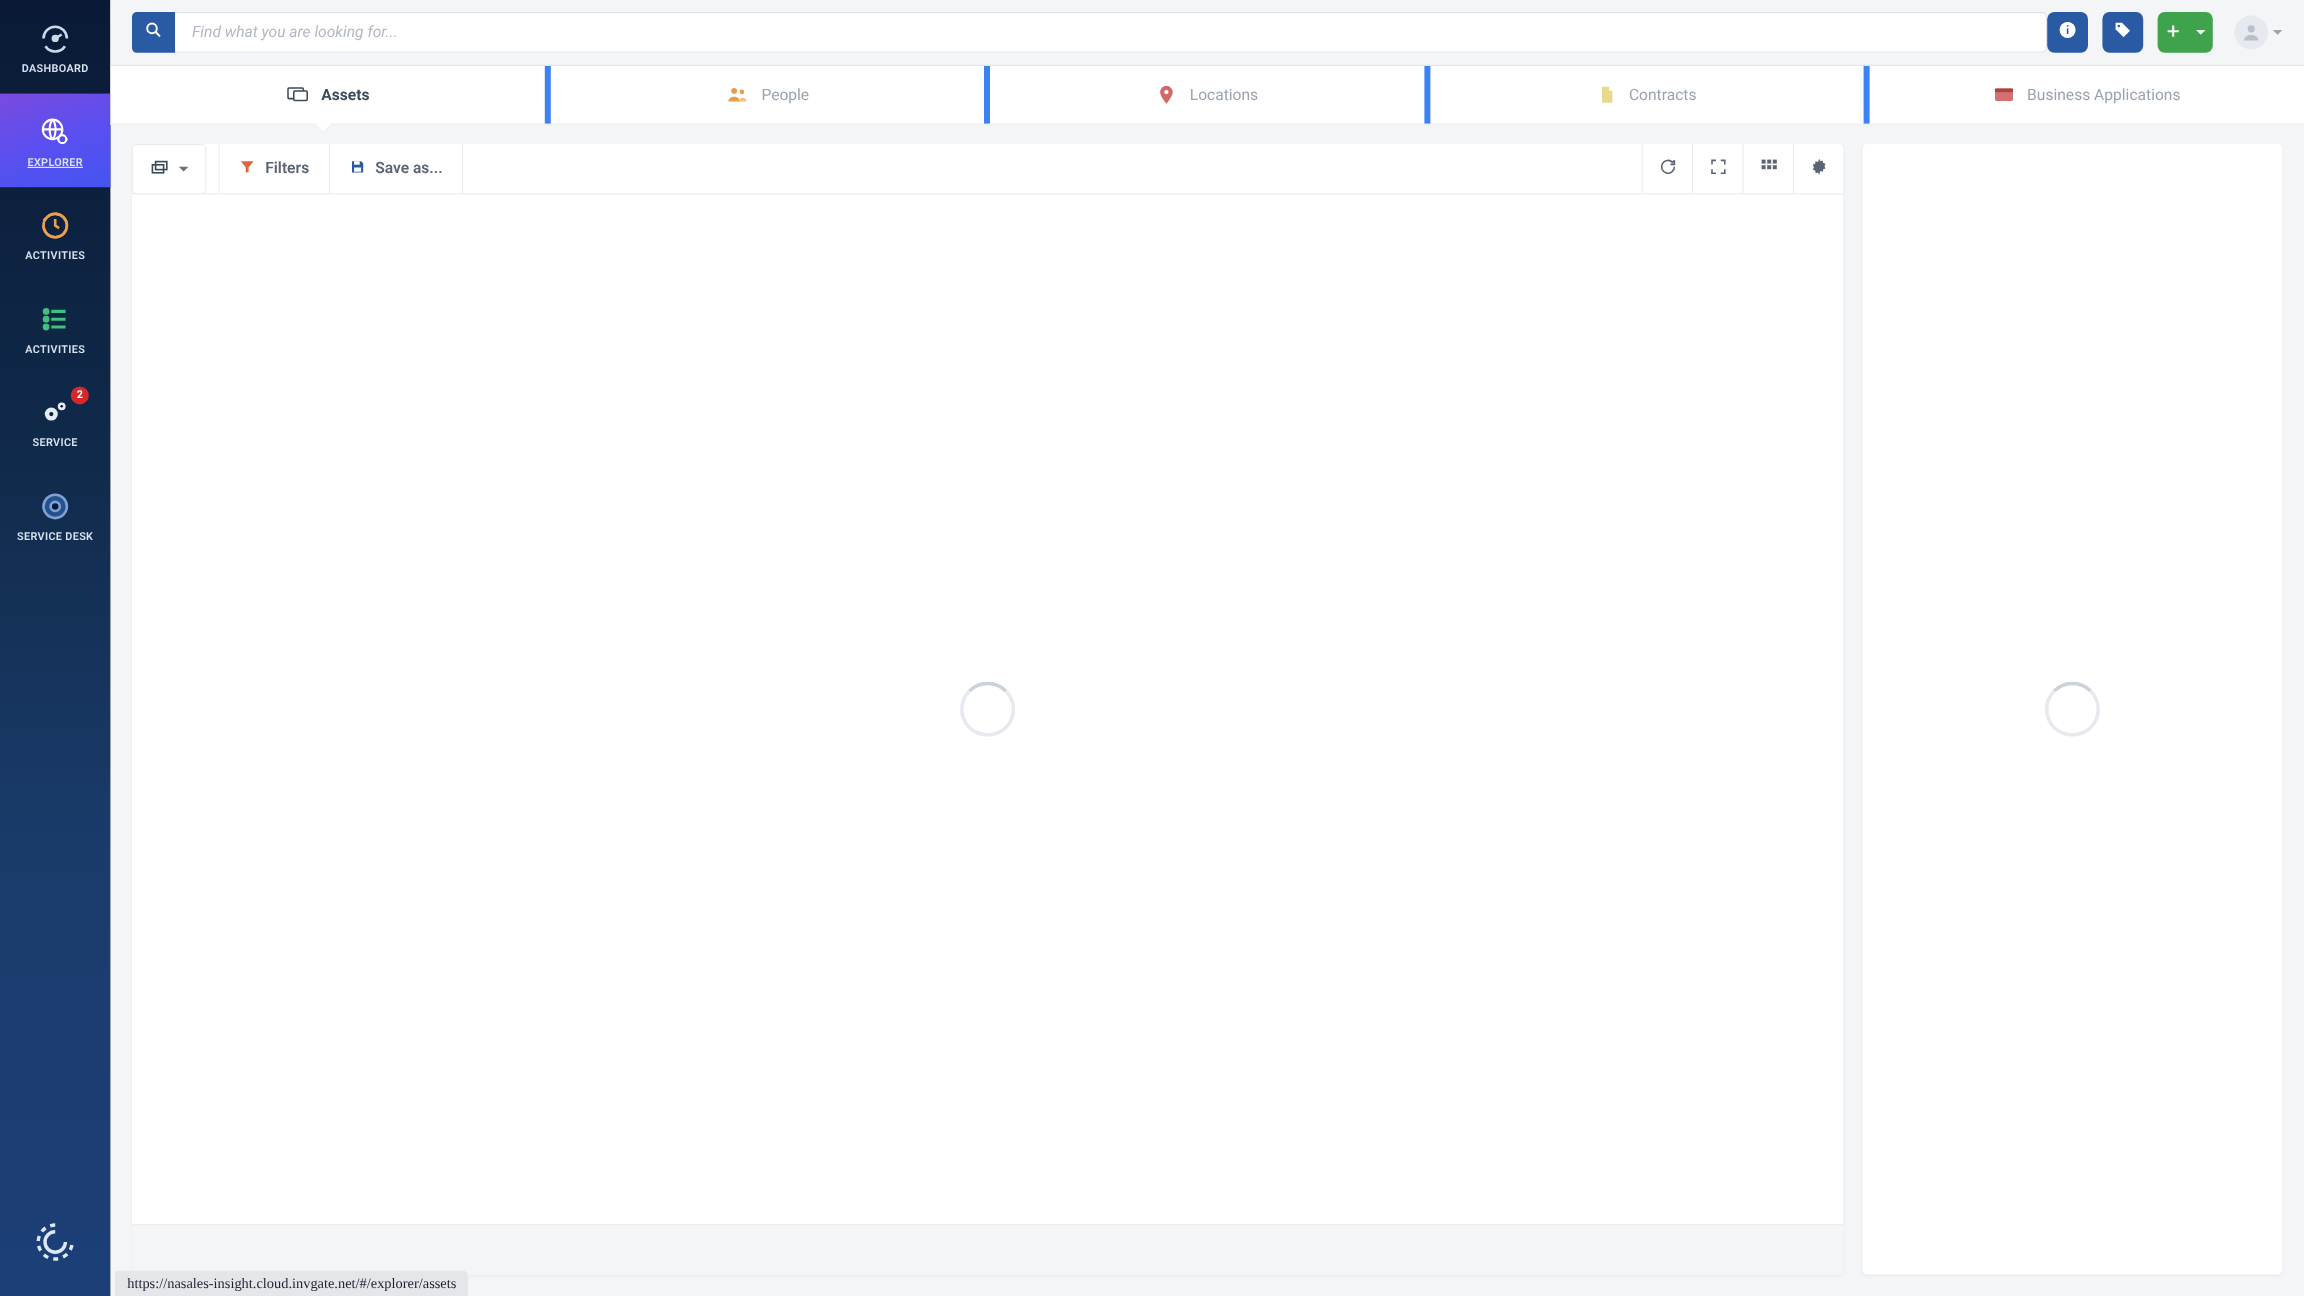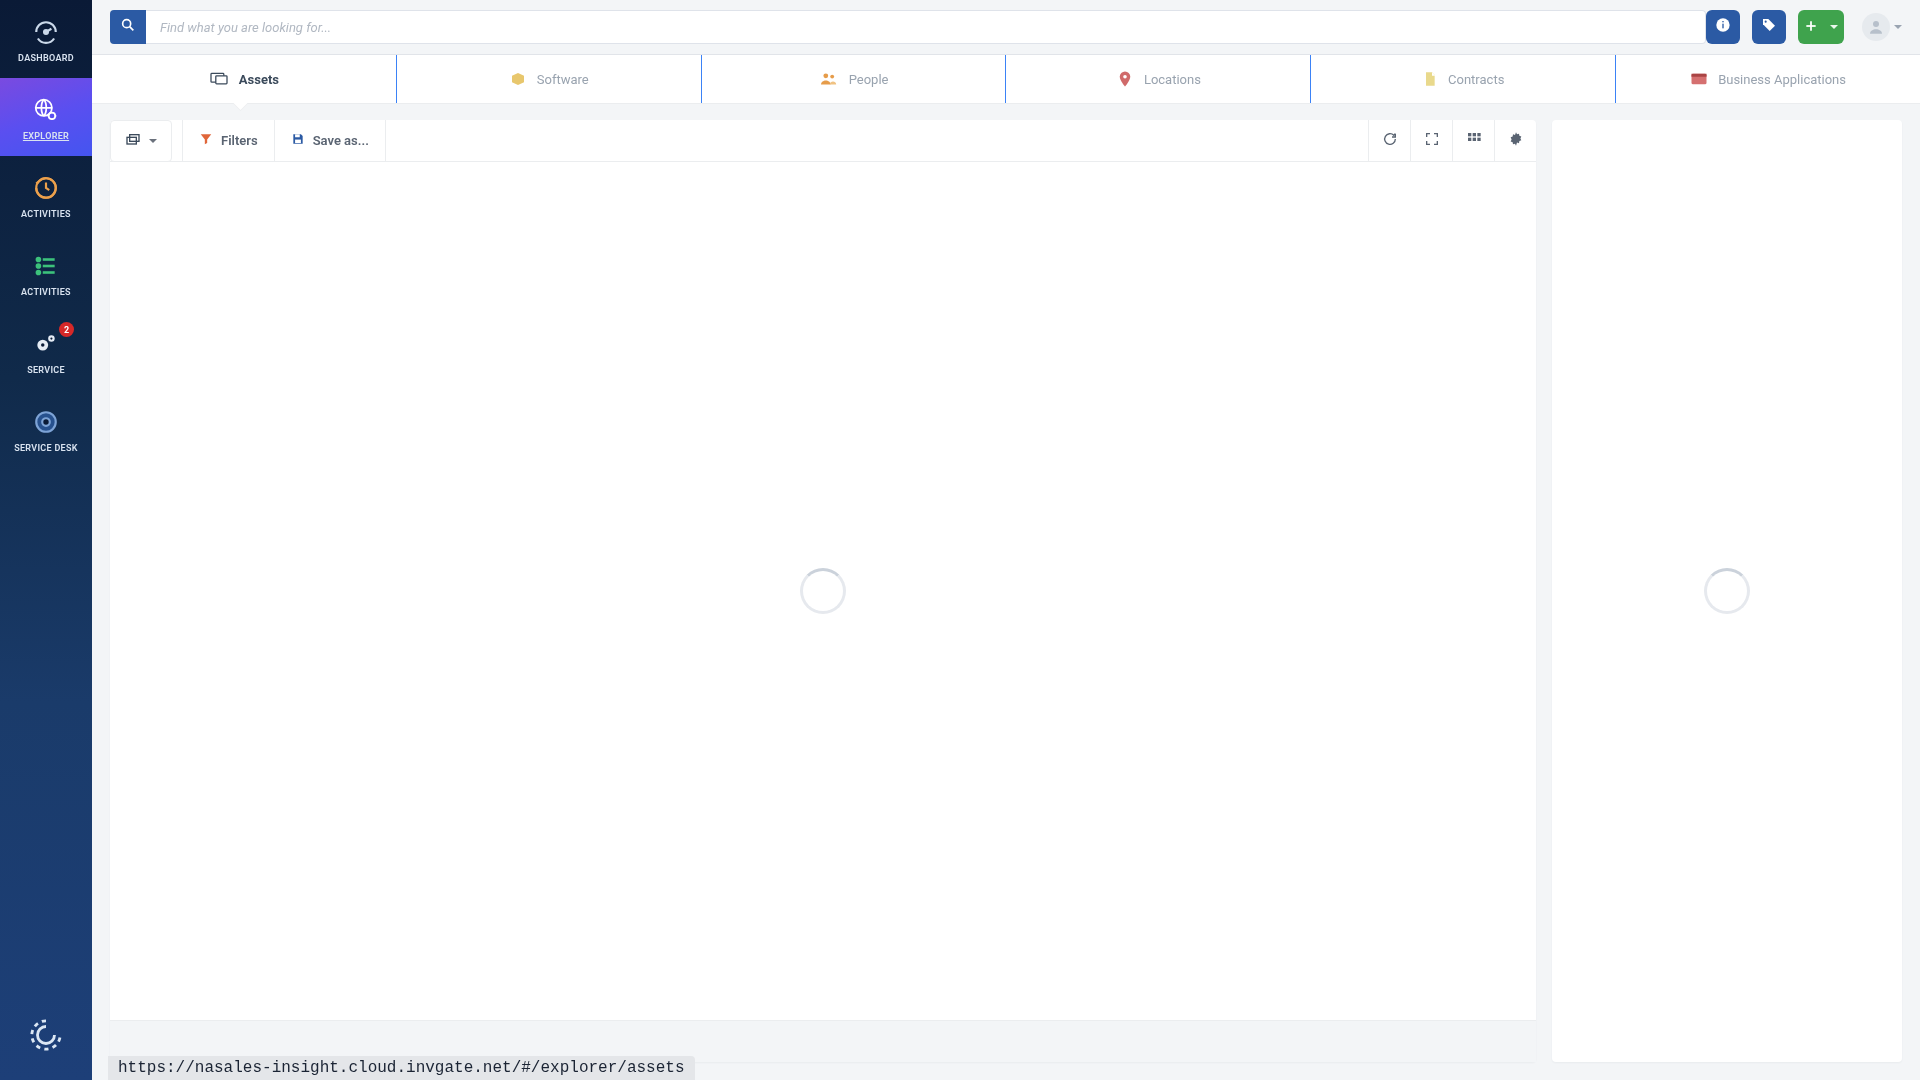--- a/index.html
+++ b/index.html
@@ -63,21 +63,21 @@
   .avatar-circle { width: 28px; height: 28px; border-radius: 50%; background: #e6eaee; display:flex;align-items:center;justify-content:center; }
   .avatar-wrap .caret { width:0;height:0;border-left:4px solid transparent;border-right:4px solid transparent;border-top:4px solid #9aa4b1; }
 
   
   .catbar {
     display: flex; background: #fff; border-bottom: 1px solid #ebedef; position: relative;
   }
   .cat-tab {
     flex: 1; display: flex; align-items: center; justify-content: center; gap: 10px;
     height: 48px; cursor: pointer; font-size: 13px; color: #99a3af; position: relative;
-    border-right: 1px solid #3b82f6;
+    border-right: 5px solid #3b82f6;
   }
   .cat-tab:last-child { border-right: none; }
   .cat-tab.active { color: #3b4a5b; font-weight: 700; }
   .cat-tab.active::after {
     content:""; position:absolute; bottom:-7px; left:50%; transform:translateX(-75%);
     width:0;height:0;border-left:7px solid transparent;border-right:7px solid transparent;border-top:7px solid #fff;
     filter: drop-shadow(0 1px 0 #ebedef);
   }
   .cat-icon { display:flex; align-items:center; justify-content:center; }
 
@@ -119,22 +119,22 @@
 
   
   .spinner {
     width:46px; height:46px; border-radius:50%;
     border:3px solid #e6e9ee; border-top-color:#cbd2db; animation: spin 1s linear infinite;
   }
   @keyframes spin { to{ transform: rotate(360deg);} }
 
   
   .status-url{
-    position:absolute; left:16px; bottom:0; background:#e4e6e9; color:#1b2434;
-    font-size:16px; padding:3px 10px; border-top-right-radius:4px; font-family: Liberation Mono, monospace;
+    position:absolute; left:4px; bottom:0; background:#e4e6e9; color:#1b2434;
+    font-size:12px; padding:3px 10px; border-top-right-radius:4px; font-family: Liberation Serif, serif;
   }
 </style>
 </head>
 <body>
 
 <div class="app">
 
   <nav class="sidenav">
 
     <div class="sidenav-item">
@@ -273,28 +273,20 @@
 
     <div class="catbar">
       <div class="cat-tab active">
         <span class="cat-icon">
           <svg width="20" height="16" viewBox="0 0 24 20" fill="none" stroke="#3b4a5b" stroke-width="1.6">
               <rect x="2" y="3" width="16" height="11" rx="1"></rect>
               <rect x="8" y="6" width="14" height="10" rx="1" fill="#fff"></rect>
             </svg>
         </span>
         <span>Assets</span>
-      </div>
-      <div class="cat-tab">
-        <span class="cat-icon">
-          <svg width="18" height="16" viewBox="0 0 24 24" fill="#e8c76d">
-              <path d="M3 7l9-4 9 4v10l-9 4-9-4V7z"></path>
-            </svg>
-        </span>
-        <span>Software</span>
       </div>
       <div class="cat-tab">
         <span class="cat-icon">
           <svg width="20" height="16" viewBox="0 0 24 20" fill="#e69c4a">
               <circle cx="8" cy="6" r="3"></circle>
               <circle cx="16" cy="7" r="2.4"></circle>
               <path d="M2 17c0-3 3-5 6-5s6 2 6 5"></path>
               <path d="M13 17c0-2.5 2-4 4-4s4 1.5 4 4" fill="#f0c282"></path>
             </svg>
         </span>

